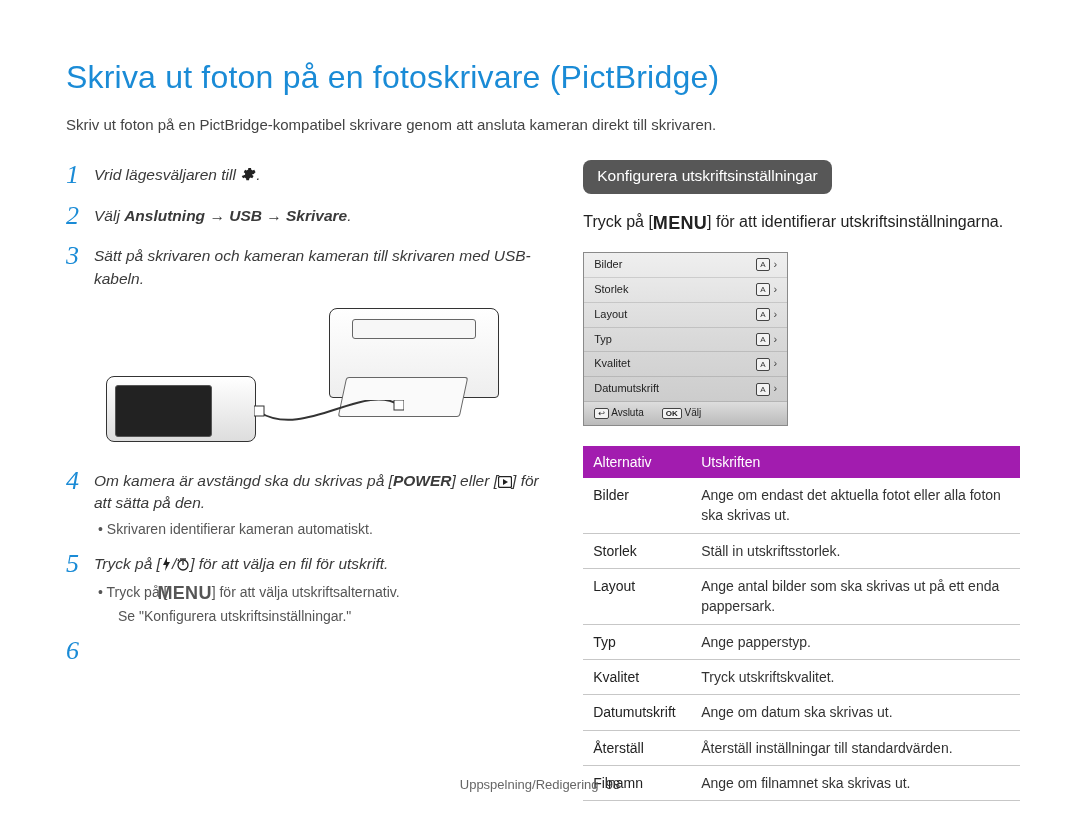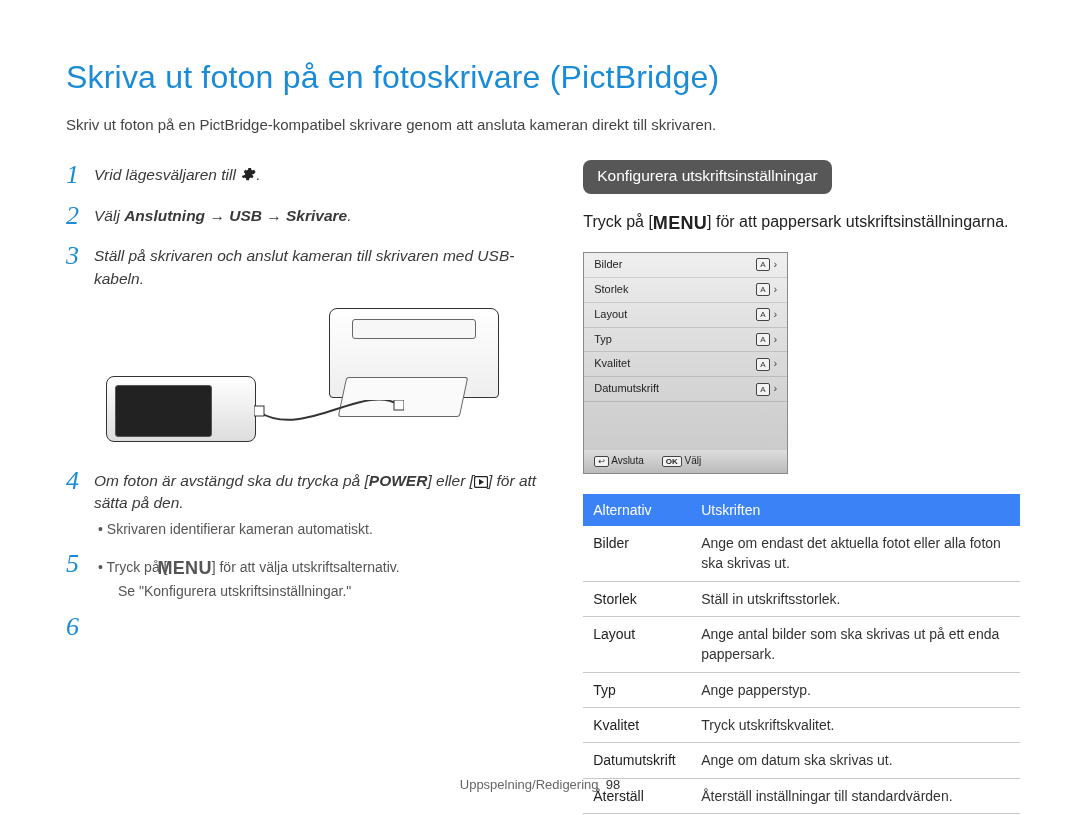--- a/index.html
+++ b/index.html
@@ -156,21 +156,21 @@
     background: linear-gradient(180deg, #efefef 0%, #d9d9d9 50%, #c8c8c8 100%);
   }
   .menu-row {
     display: flex;
     justify-content: space-between;
     align-items: center;
     padding: 4px 10px;
     border-bottom: 1px solid rgba(0,0,0,0.12);
     color: #222;
   }
-  .menu-row:last-child { border-bottom: none; margin-top: 48px; }
+  .menu-row:last-child { border-bottom: none; }
   .menu-row.footer {
     font-size: 10px;
     background: linear-gradient(#ddd,#bbb);
     padding: 4px 10px;
     display:flex; gap:18px;
     justify-content: flex-start;
   }
   .menu-row .rhs {
     display:flex; align-items:center; gap:4px;
     font-size:10px; color:#333;
@@ -180,21 +180,21 @@
     font-size:8px; background:#f3f3f3;
   }
   .chev { font-size:11px; color:#444; }
 
   table.opts {
     width: 100%;
     border-collapse: collapse;
     font-size: 14px;
   }
   table.opts th {
-    background: #3b82f6;
+    background: #a21caf;
     color: #fff;
     text-align: left;
     font-weight: 400;
     padding: 6px 10px;
     font-size: 14px;
   }
   table.opts td {
     padding: 7px 10px;
     border-bottom: 1px solid #c7c7c7;
     vertical-align: top;
@@ -247,73 +247,87 @@
         <div class="step-body">
           <div class="main-line">
             <span>Välj </span><span class="bold">Anslutning → USB → Skrivare</span><span>.</span>
           </div>
         </div>
       </div>
 
       <div class="step">
         <div class="step-num">3</div>
         <div class="step-body">
-          <div class="main-line">Ställ på skrivaren och anslut kameran till skrivaren med USB-kabeln.</div>
+          <div class="main-line">Sätt på skrivaren och kameran kameran till skrivaren med USB-kabeln.</div>
         </div>
       </div>
 
       <div class="illustration">
         <div class="illus-printer"></div>
         <div class="illus-camera"></div>
         <div class="illus-cable">
           <svg viewBox="0 0 150 55">
               <path d="M5 12 C 50 40, 110 -18, 145 5" stroke="#333" stroke-width="2" fill="none"></path>
               <rect x="0" y="6" width="10" height="10" fill="#fff" stroke="#333"></rect>
               <rect x="140" y="0" width="10" height="10" fill="#fff" stroke="#333"></rect>
             </svg>
         </div>
       </div>
 
       <div class="step">
         <div class="step-num">4</div>
         <div class="step-body">
           <div class="main-line">
-            <span>Om foton är avstängd ska du trycka på [</span><span class="bold">POWER</span><span>] eller [</span><span class="play-icon">
+            <span>Om kamera är avstängd ska du skrivas på [</span><span class="bold">POWER</span><span>] eller [</span><span class="play-icon">
                 <svg width="14" height="12" viewBox="0 0 14 12">
                   <rect x="0.5" y="0.5" width="13" height="11" rx="1.5" fill="none" stroke="#222" stroke-width="1.3"></rect>
                   <path d="M5 3 L10 6 L5 9 Z" fill="#222"></path>
                 </svg>
               </span><span>] för att sätta på den.</span>
           </div>
           <div class="sub">•  Skrivaren identifierar kameran automatiskt.</div>
         </div>
       </div>
 
       <div class="step">
         <div class="step-num">5</div>
         <div class="step-body">
+          <div class="main-line">
+            <span>Tryck på [</span><span class="flash-icon">
+                <svg width="11" height="14" viewBox="0 0 11 14">
+                  <path d="M6 0 L2 8 L5 8 L4 14 L9 5 L6 5 Z" fill="#222"></path>
+                </svg>
+              </span><span>/</span><span class="timer-icon">
+                <svg width="14" height="14" viewBox="0 0 14 14">
+                  <circle cx="7" cy="8" r="5" fill="none" stroke="#222" stroke-width="1.3"></circle>
+                  <path d="M7 8 L7 4" stroke="#222" stroke-width="1.3"></path>
+                  <path d="M4 2 L10 2" stroke="#222" stroke-width="1.3"></path>
+                  <path d="M2 4 A6 6 0 0 1 3 2.5" stroke="#222" stroke-width="1.3" fill="none"></path>
+                </svg>
+              </span><span>] för att välja en fil för utskrift.</span>
+          </div>
           <div class="sub">
             <span>•  Tryck på [</span><span class="menu-icon bold">MENU</span><span>] för att välja utskriftsalternativ.</span><br>
             <span style="padding-left:10px;">Se "Konfigurera utskriftsinställningar."</span>
           </div>
         </div>
       </div>
 
       <div class="step">
         <div class="step-num">6</div>
         <div class="step-body">
         </div>
       </div>
 
     </div>
 
     <div class="col-right">
       <div class="config-header">Konfigurera utskriftsinställningar</div>
       <p class="config-intro">
-        <span>Tryck på [</span><span class="menu-icon bold">MENU</span><span>] för att pappersark utskriftsinställningarna.</span>
+        <span>Tryck på [</span><span class="menu-icon bold">MENU</span><span>] för att identifierar utskriftsinställningarna.</span>
       </p>
 
       <div class="menu-screenshot">
         <div class="menu-row">
             <span>Bilder</span>
             <span class="rhs">
               <span class="tiny-box">A</span>
               <span class="chev">›</span>
             </span>
           </div>

